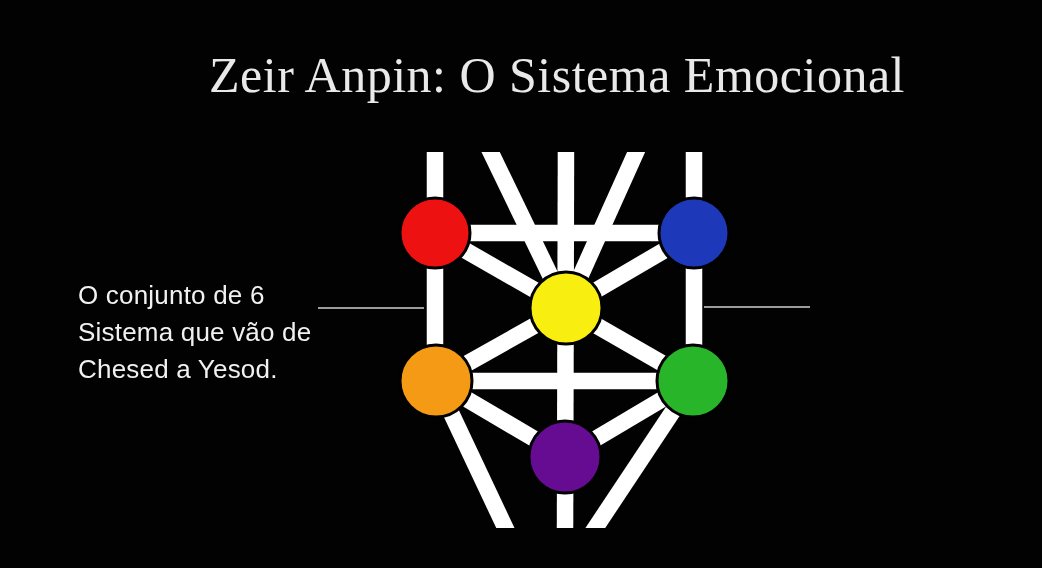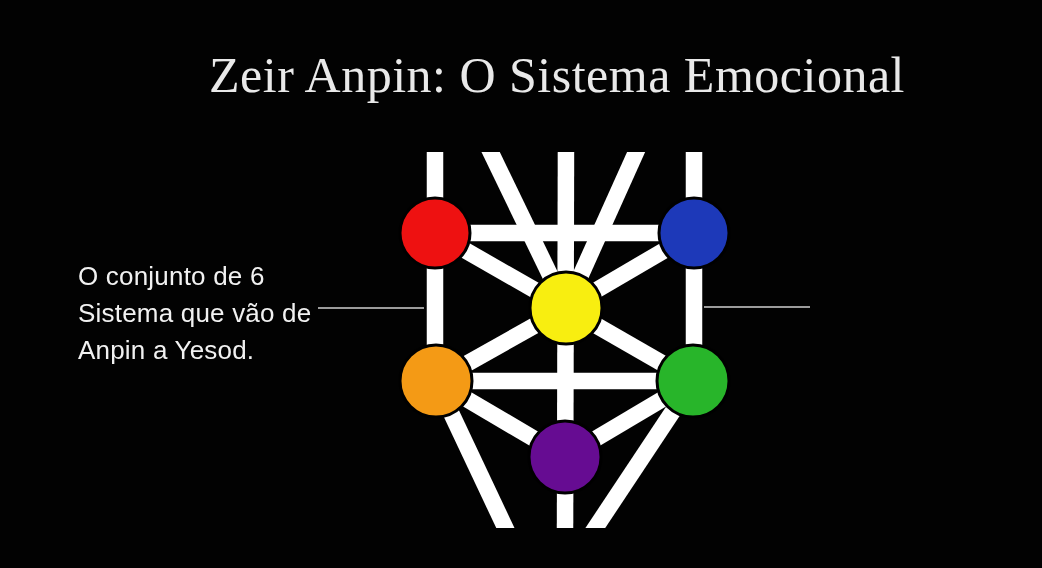--- a/index.html
+++ b/index.html
@@ -23,24 +23,24 @@
     letter-spacing:0.2px;
   }
   .caption span{display:block;}
   svg.tree{position:absolute;left:0;top:0;}
 </style>
 </head>
 <body style="background: rgb(2, 2, 2);">
 
 <div class="title" style="color: rgb(233, 233, 233);">Zeir Anpin: O Sistema Emocional</div>
 
-<div class="caption" style="color: rgb(241, 241, 241);">
+<div class="caption" style="color: rgb(241, 241, 241); margin-top: 19px;">
   <span>O conjunto de 6</span>
   <span>Sistema que vão de</span>
-  <span>Anpin a Yesod.</span>
+  <span>Chesed a Yesod.</span>
 </div>
 
 <svg class="tree" width="1042" height="568" viewBox="0 0 1042 568">
     <defs>
       <clipPath id="treeclip">
         <rect x="320" y="152" width="502" height="376"></rect>
       </clipPath>
     </defs>
     <g clip-path="url(#treeclip)">
       <line x1="435" y1="140" x2="435" y2="381" stroke="#ffffff" stroke-width="16.5"></line>

